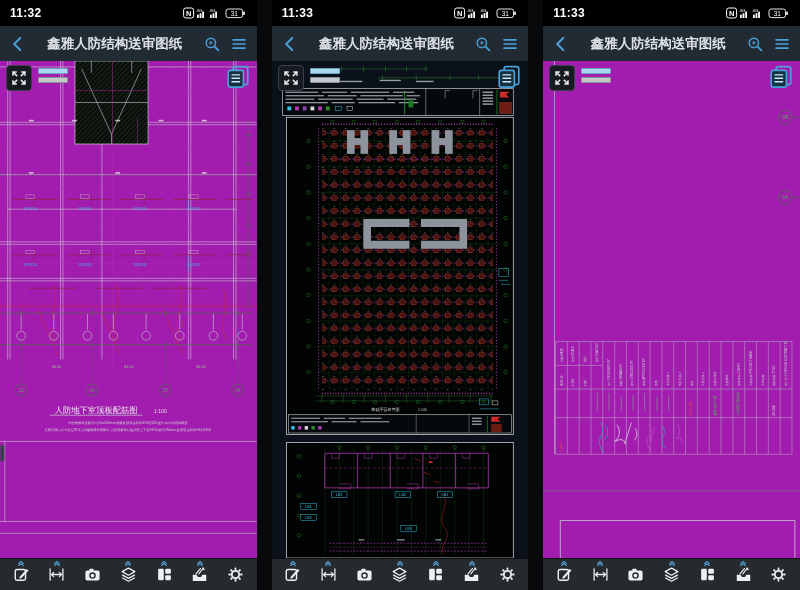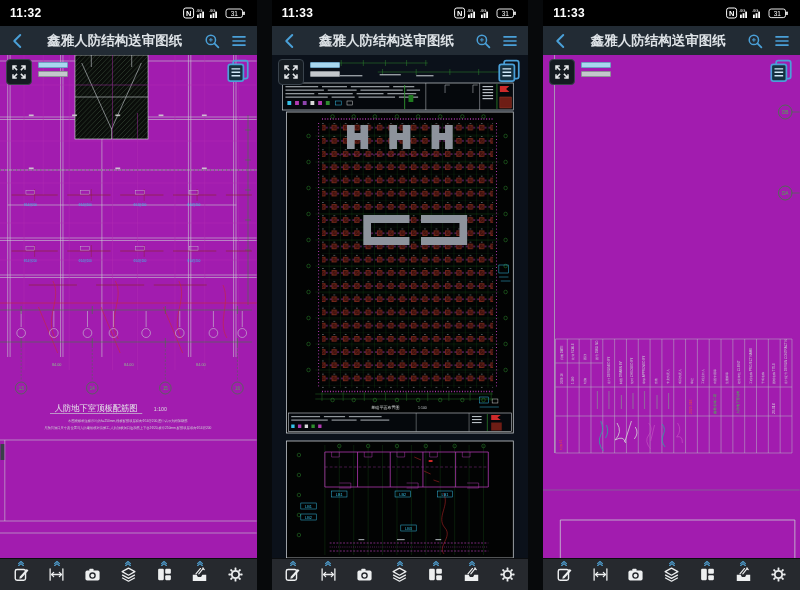--- a/index.html
+++ b/index.html
@@ -3,21 +3,21 @@
 <meta charset="utf-8">
 <style>
 *{margin:0;padding:0;box-sizing:border-box}
 html,body{background:#000}
 body{width:800px;height:590px;font-family:"Liberation Sans","DejaVu Sans",sans-serif}
 .app{display:flex;width:800px;height:590px;background:#07090b;gap:15px}
 .screen{width:266px;height:590px;display:flex;flex-direction:column;background:#000;overflow:hidden}
 .statusbar{height:26px;display:flex;align-items:center;justify-content:space-between;padding:0 10px;background:#000;color:#fff}
 .time{font-size:12px;font-weight:700;letter-spacing:.3px}
 .sticons{width:64px;height:12px;display:block}
-.titlebar{height:29px;background:#222b34;display:flex;align-items:center;padding:0 8px;gap:7px}
+.titlebar{height:35px;background:#222b34;display:flex;align-items:center;padding:0 8px;gap:7px}
 .icon-btn{background:none;border:0;width:20px;height:20px;color:#4aa0d8;display:flex;align-items:center;justify-content:center;cursor:pointer;flex:0 0 auto}
 .icon-btn svg{width:18px;height:18px}
 .title{flex:1;text-align:center;font-size:13.5px;font-weight:600;color:#dde2e6;white-space:nowrap;overflow:hidden}
 .content{flex:1;position:relative;background:#a21caf;overflow:hidden}
 .cad{position:absolute;inset:0;width:100%;height:100%;display:block}
 svg text{font-family:"Liberation Sans","DejaVu Sans",sans-serif}
 .fs-btn{position:absolute;left:6px;top:4px;width:26px;height:26px;background:#151b21;border:1px solid #3a434c;border-radius:4px;color:#e8eaec;display:flex;align-items:center;justify-content:center;cursor:pointer}
 .fs-btn svg{width:18px;height:18px}
 .legend-bars{position:absolute;left:38px;top:7px;width:30px;display:flex;flex-direction:column;gap:3px;cursor:pointer}
 .bar{height:6px;border-radius:1px;display:block}

